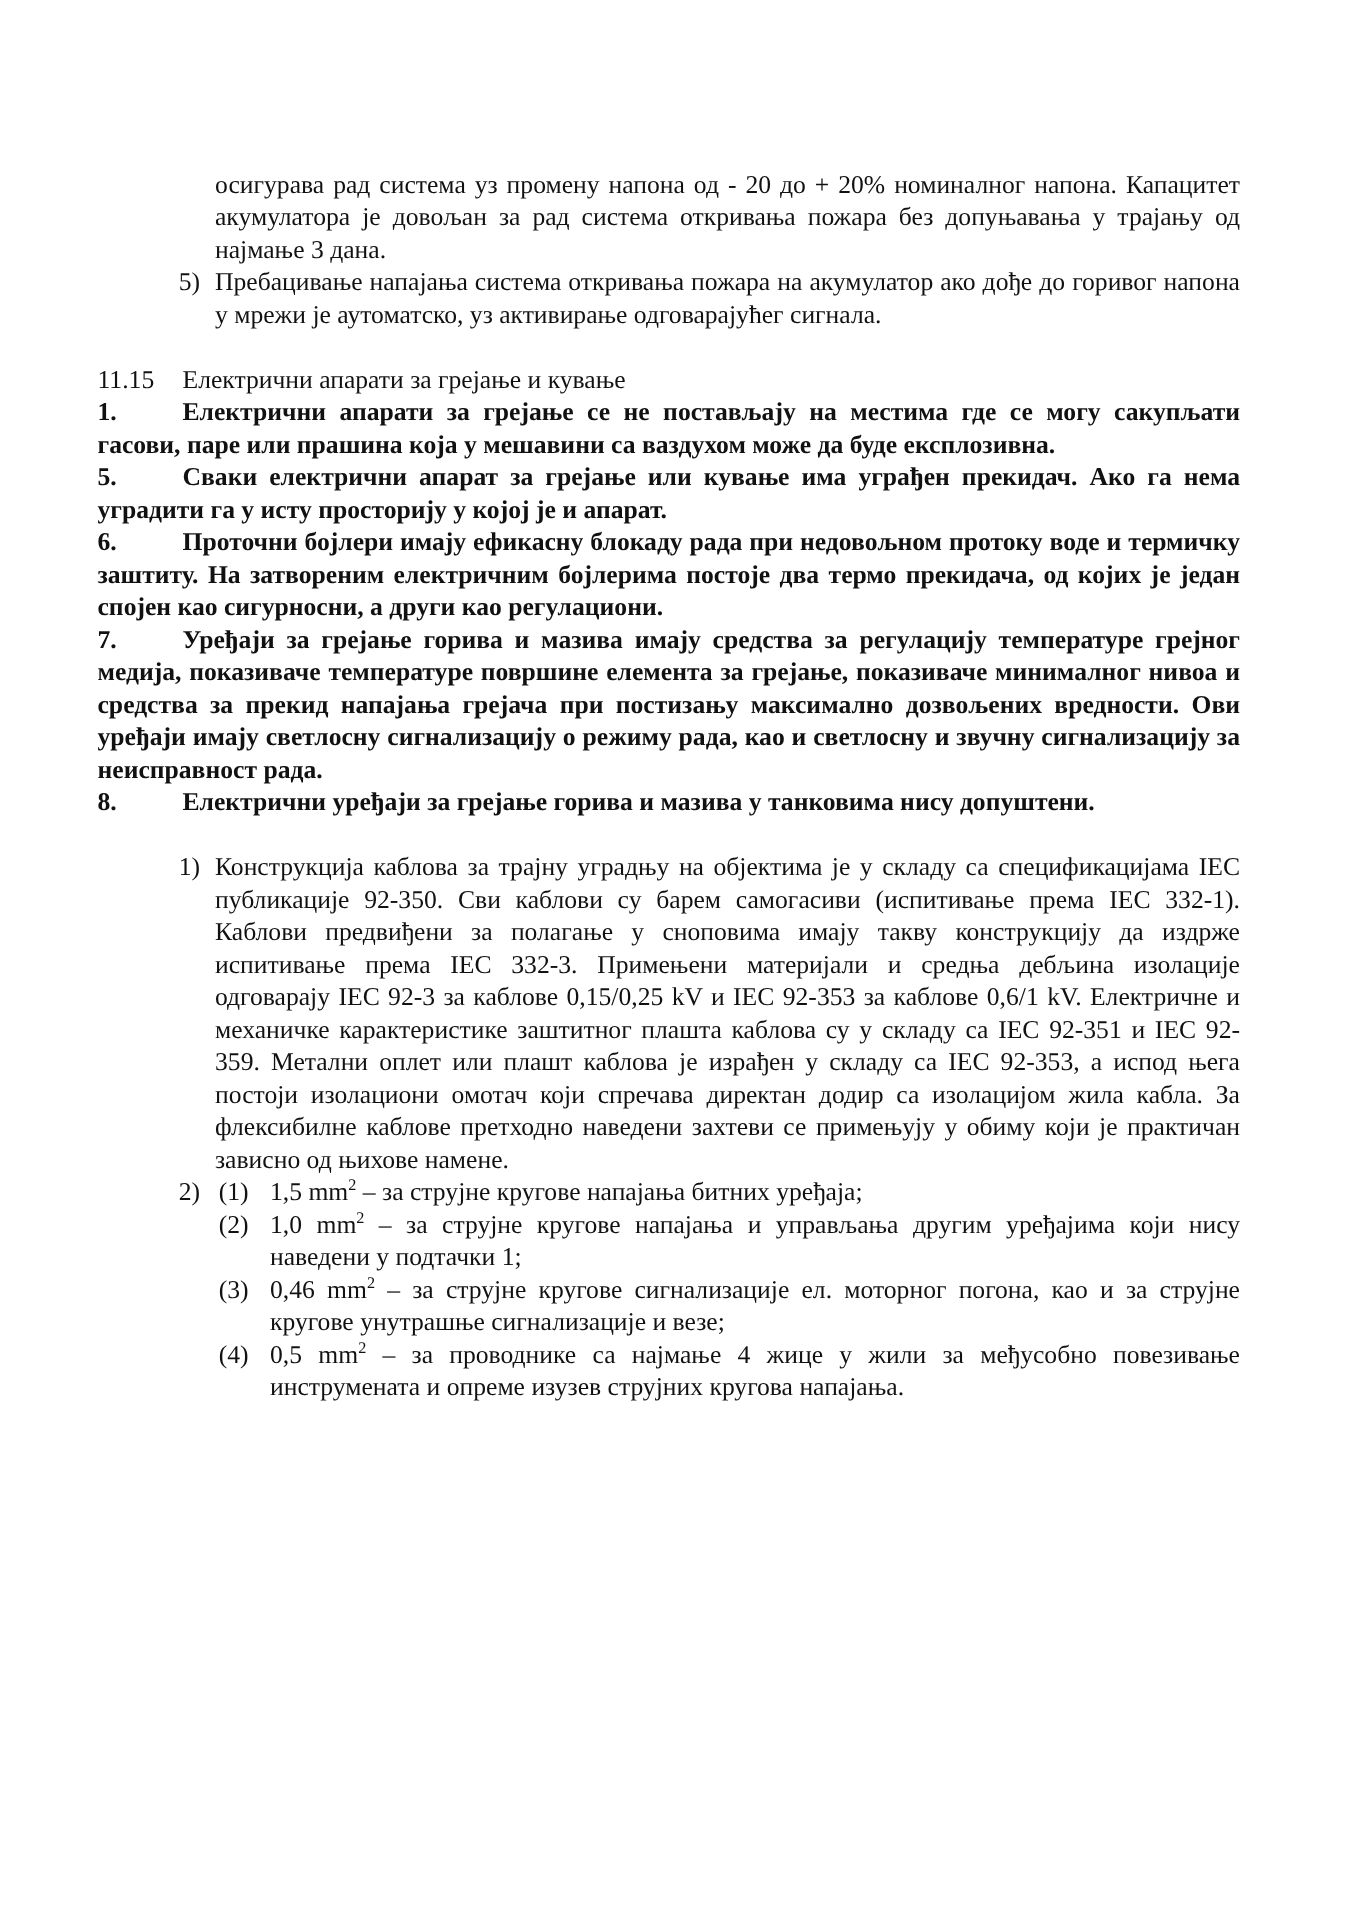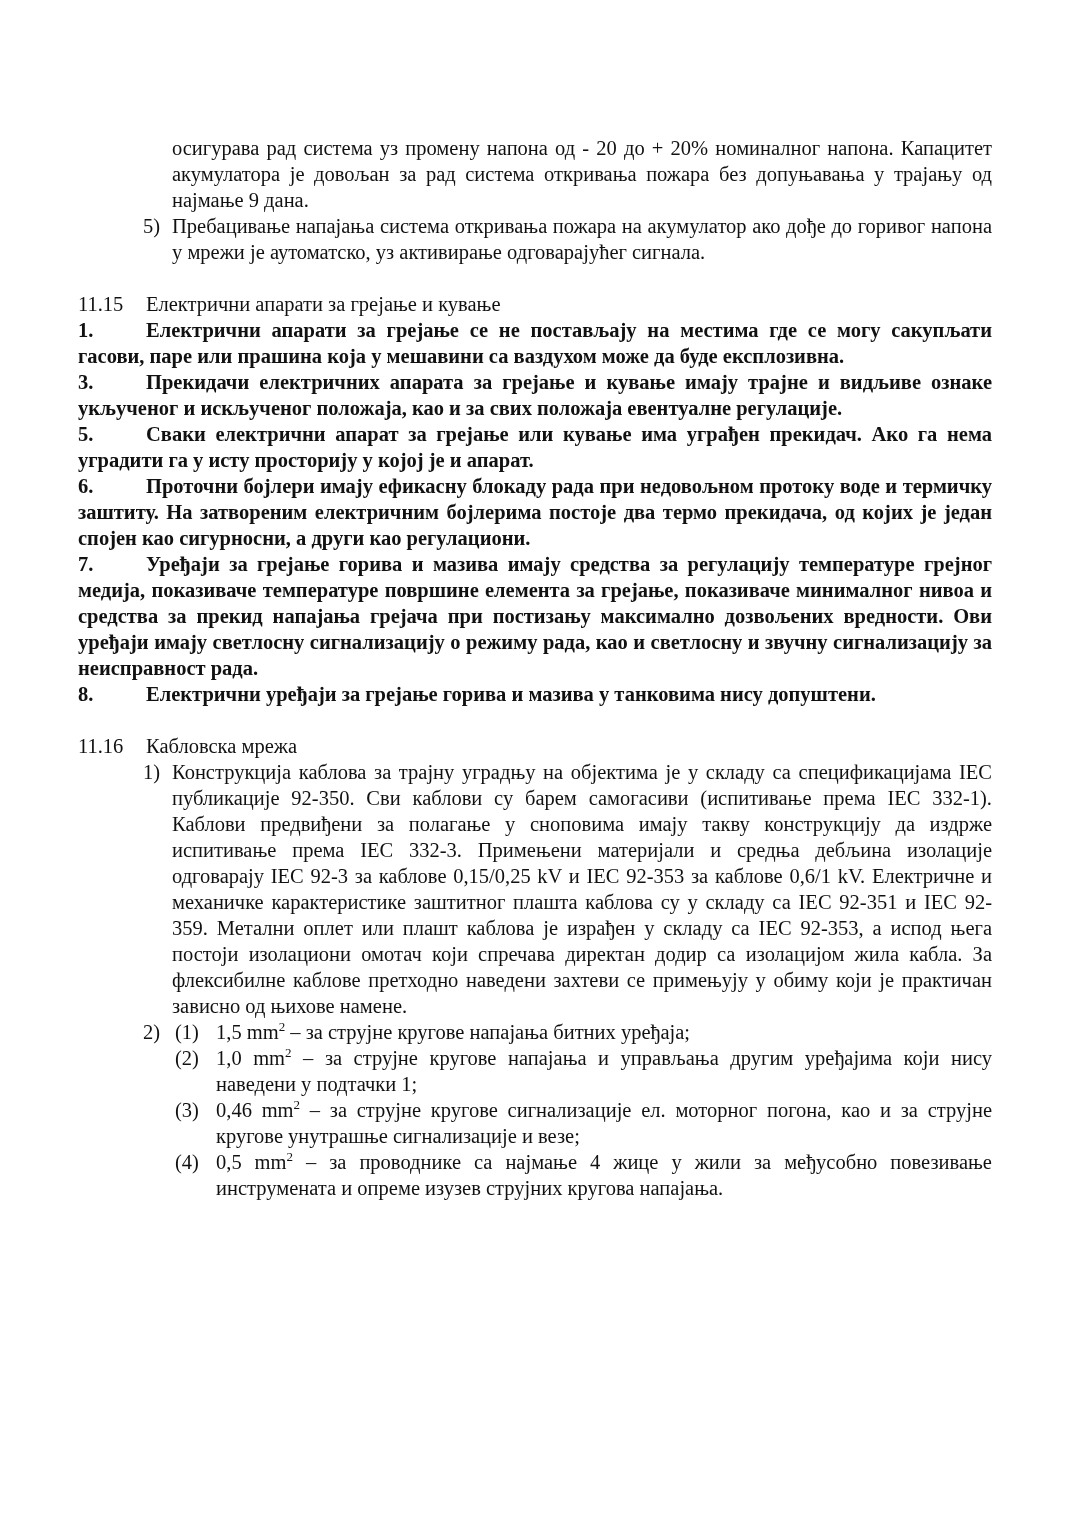--- a/index.html
+++ b/index.html
@@ -20,45 +20,41 @@
   .cont { padding-left: 94px; }
   .gap { height: 26px; }
   .heading .num { display: inline-block; width: 68px; }
   sup { font-size: 13px; line-height: 0; vertical-align: 8px; }
 </style>
 </head>
 <body>
 
 <div class="page">
 
-  <div class="cont j">осигурава рад система уз промену напона од - 20 до + 20% номиналног напона. Капацитет акумулатора је довољан за рад система откривања пожара без допуњавања у трајању од најмање 9 дана.</div>
+  <div class="cont j">осигурава рад система уз промену напона од - 20 до + 20% номиналног напона. Капацитет акумулатора је довољан за рад система откривања пожара без допуњавања у трајању од најмање 3 дана.</div>
 
   <div class="sub j">
     <span class="lbl">5)</span>
     <span>Пребацивање напајања система откривања пожара на акумулатор ако дође до горивог напона у мрежи је аутоматско, уз активирање одговарајућег сигнала.</span>
   </div>
 
   <div class="gap"></div>
 
   <div class="heading">
     <span class="num">11.15</span><span>Електрични апарати за грејање и кување</span>
   </div>
 
   <div class="para j"><span class="lbl">1.</span><span>Електрични апарати за грејање се не постављају на местима где се могу сакупљати гасови, паре или прашина која у мешавини са ваздухом може да буде експлозивна.</span></div>
-  <div class="para j"><span class="lbl">3.</span><span>Прекидачи електричних апарата за грејање и кување имају трајне и видљиве ознаке укљученог и искљученог положаја, као и за свих положаја евентуалне регулације.</span></div>
   <div class="para j"><span class="lbl">5.</span><span>Сваки електрични апарат за грејање или кување има уграђен прекидач. Ако га нема уградити га у исту просторију у којој је и апарат.</span></div>
   <div class="para j"><span class="lbl">6.</span><span>Проточни бојлери имају ефикасну блокаду рада при недовољном протоку воде и термичку заштиту. На затвореним електричним бојлерима постоје два термо прекидача, од којих је један спојен као сигурносни, а други као регулациони.</span></div>
   <div class="para j"><span class="lbl">7.</span><span>Уређаји за грејање горива и мазива имају средства за регулацију температуре грејног медија, показиваче температуре површине елемента за грејање, показиваче минималног нивоа и средства за прекид напајања грејача при постизању максимално дозвољених вредности. Ови уређаји имају светлосну сигнализацију о режиму рада, као и светлосну и звучну сигнализацију за неисправност рада.</span></div>
   <div class="para j"><span class="lbl">8.</span><span>Електрични уређаји за грејање горива и мазива у танковима нису допуштени.</span></div>
 
   <div class="gap"></div>
 
-  <div class="heading">
-    <span class="num">11.16</span><span>Кабловска мрежа</span>
-  </div>
 
 
   <div class="sub j">
     <span class="lbl">1)</span>
     <span>Конструкција каблова за трајну уградњу на објектима је у складу са спецификацијама IEC публикације 92-350. Сви каблови су барем самогасиви (испитивање према IEC 332-1). Каблови предвиђени за полагање у сноповима имају такву конструкцију да издрже испитивање према IEC 332-3. Примењени материјали и средња дебљина изолације одговарају IEC 92-3 за каблове 0,15/0,25 kV и IEC 92-353 за каблове 0,6/1 kV. Електричне и механичке карактеристике заштитног плашта каблова су у складу са IEC 92-351 и IEC 92-359. Метални оплет или плашт каблова је израђен у складу са IEC 92-353, а испод њега постоји изолациони омотач који спречава директан додир са изолацијом жила кабла. За флексибилне каблове претходно наведени захтеви се примењују у обиму који је практичан зависно од њихове намене.</span>
   </div>
   <div class="sub j">
     <span class="lbl">2)</span>
   </div>
 

